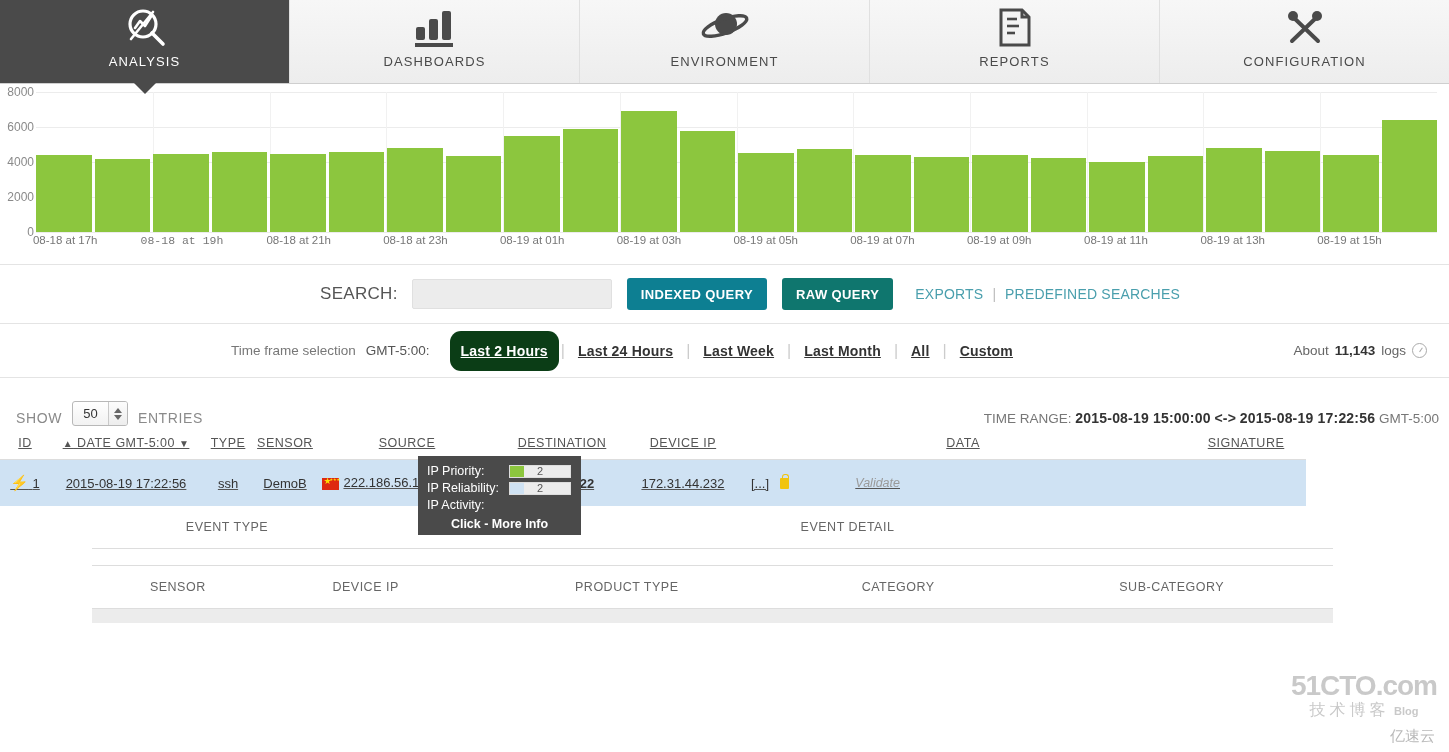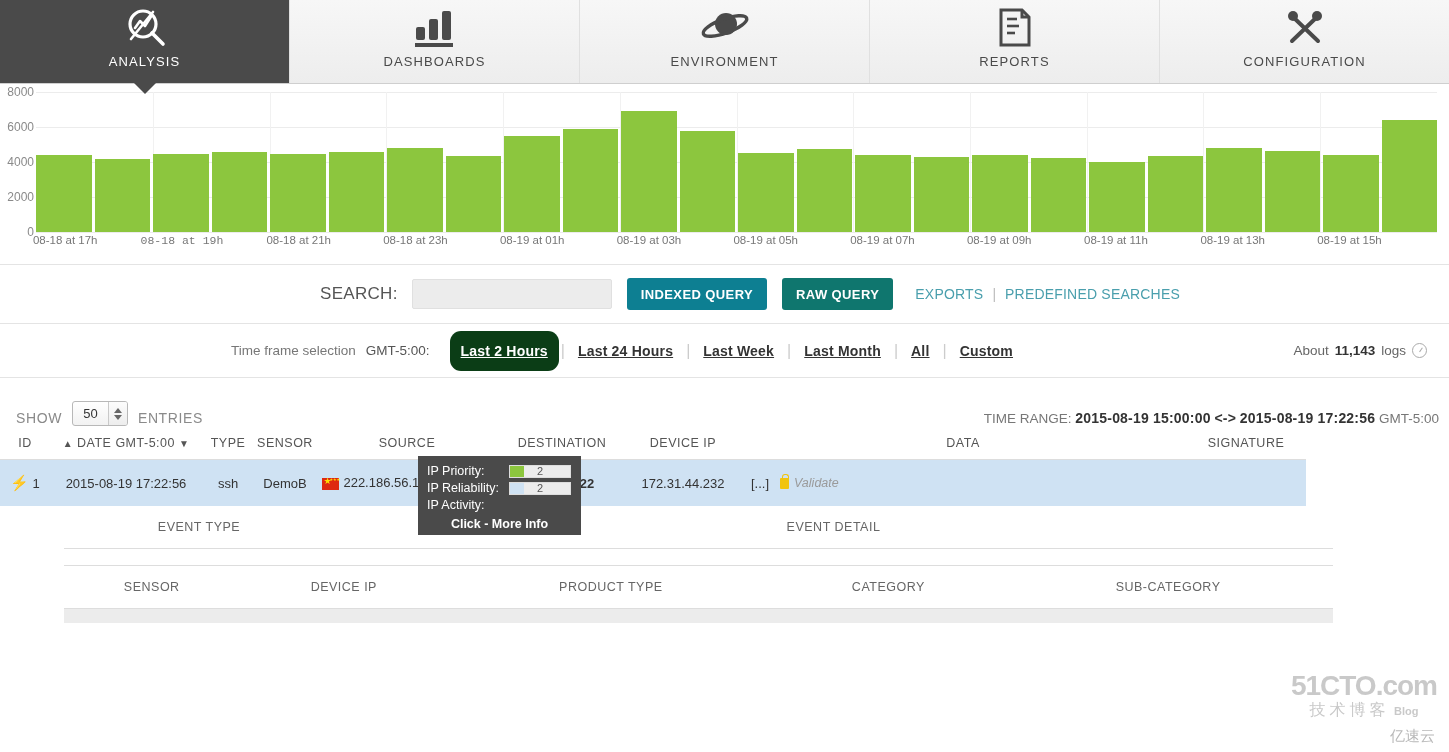--- a/index.html
+++ b/index.html
@@ -168,21 +168,21 @@
   .tt-meter {
     width:62px; height:13px; background:#ececec; border:1px solid #ddd;
     position:relative; display:flex; align-items:center; justify-content:center;
     color:#555; font-size:11px;
   }
   .tt-fill { position:absolute; left:0; top:0; bottom:0; }
   .tt-num { position:relative; z-index:2; }
   .tt-more { text-align:center; font-weight:bold; font-size:12.5px; margin-top:4px; }
 
   
-  .tbl { width:1306px; }
+  .tbl { width:1306px;text-decoration:underline; }
   .thead {
     display:flex; align-items:center; height:34px;
     font-size:12.5px; color:#555; letter-spacing:.5px;
     border-bottom:1px solid #ddd;
   }
   .thead .th { text-align:center; white-space:nowrap; }
   .c-id{width:50px;} .c-date{width:152px;} .c-type{width:52px;}
   .c-sensor{width:62px;} .c-source{width:182px;} .c-dest{width:128px;}
   .c-devip{width:114px;} .c-data{flex:1;} .c-sig{width:120px;}
   .sort-ico { font-size:10px; color:#555; }
@@ -211,34 +211,34 @@
     vertical-align:middle; margin-left:5px;
   }
   .dot-ico:after{
     content:""; position:absolute; left:4px; top:4px;width:5px;height:5px;
     border-radius:50%; background:#e9b63a;
   }
   .data-txt { font-size:13px; color:#333; text-align:left; padding:0 8px; line-height:16px;}
   .more-brackets { font-size:13px; color:#333; width:40px; text-align:center; }
   .validate {
     color:#9a9a9a; font-size:12.5px; font-style:italic;
-    display:flex; align-items:center; justify-content:flex-start; gap:5px;
+    display:flex; align-items:center; justify-content:space-between; gap:5px;
   }
   .lock-ico {
     width:9px;height:11px; background:#f1c40f; border-radius:1px;
     position:relative; display:inline-block;
   }
   .lock-ico:before{
     content:""; position:absolute; left:2px; top:-4px; width:5px;height:5px;
     border:1.5px solid #f1c40f; border-bottom:none;
     border-radius:3px 3px 0 0;
   }
 
   
-  .detail { padding:0 116px 0 64px; }
+  .detail { padding:0 116px 0 64px;margin-left:28px; }
   .detail-tbl { width:100%; border-collapse:collapse; }
   .detail-tbl th {
     font-weight:normal; font-size:12.5px; color:#666; letter-spacing:.5px;
     padding:14px 0; border-bottom:1px solid #ddd; text-align:center;
   }
   .detail-tbl td { padding:14px 0; font-size:13px; }
   .ev-row { background:#ececec; }
   .ev-type { padding-left:2px !important; color:#444; text-align:left; }
   .ev-detail { color:#2b3fc4; text-align:left; }
   .detail2 { margin-top:16px; }

